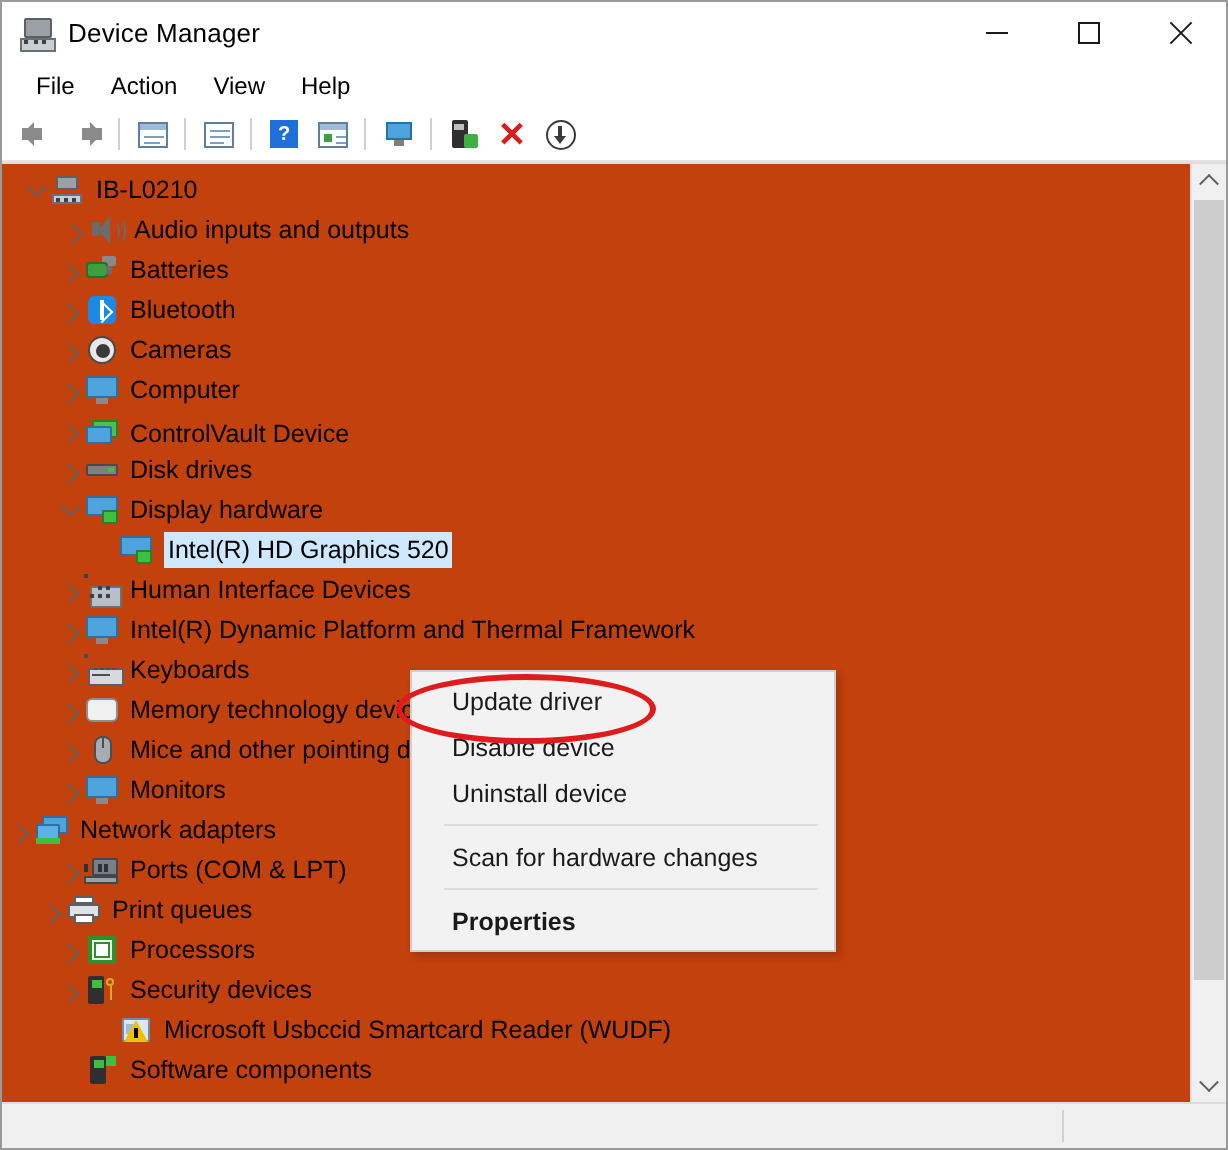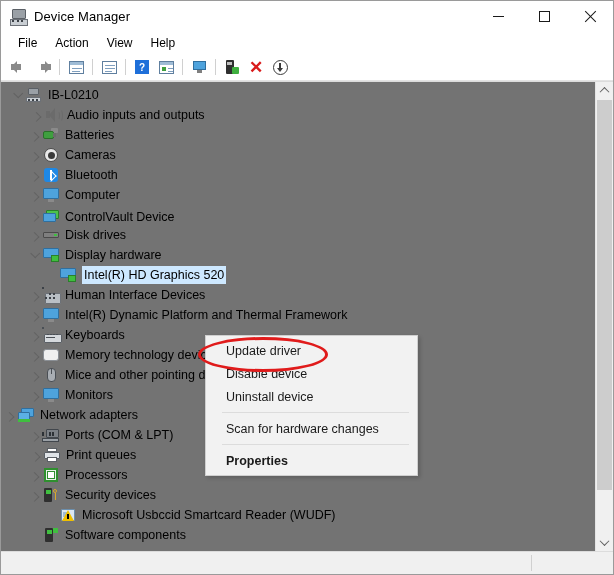--- a/index.html
+++ b/index.html
@@ -123,21 +123,21 @@
   .icon-dl:before{
     content:"";position:absolute;left:5.5px;top:2px;width:2px;height:6px;background:#3a3a3a;
   }
   .icon-dl:after{
     content:"";position:absolute;left:3.5px;top:7px;border-left:3px solid transparent;
     border-right:3px solid transparent;border-top:4px solid #3a3a3a;
   }
 
   
   .content{
-    flex:1;position:relative;background:#737373;
+    flex:1;position:relative;background:#c2410c;
     border-top:1px solid #dcdcdc;
     overflow:hidden;
     display:flex;
   }
   .treepane{
     flex:1;position:relative;overflow:hidden;padding-top:3px;
   }
   .row{
     height:20px;display:flex;align-items:center;position:relative;white-space:nowrap;
   }
@@ -424,35 +424,35 @@
               <i class="k"></i>
             </div>
           </span>
           <span class="lbl">Batteries</span>
         </div>
         <div class="row" style="padding-left:25px;">
           <span class="chev collapsed">
             <span></span>
           </span>
           <span class="ico">
+            <div class="ic-bt-wrap"></div>
+          </span>
+          <span class="lbl">Bluetooth</span>
+        </div>
+        <div class="row" style="padding-left:25px;">
+          <span class="chev collapsed">
+            <span></span>
+          </span>
+          <span class="ico">
             <div class="ic-cam">
               <i class="o"></i>
               <i class="i"></i>
             </div>
           </span>
           <span class="lbl">Cameras</span>
-        </div>
-        <div class="row" style="padding-left:25px;">
-          <span class="chev collapsed">
-            <span></span>
-          </span>
-          <span class="ico">
-            <div class="ic-bt-wrap"></div>
-          </span>
-          <span class="lbl">Bluetooth</span>
         </div>
         <div class="row" style="padding-left:25px;">
           <span class="chev collapsed">
             <span></span>
           </span>
           <span class="ico">
             <div class="ic-mon">
               <i class="s"></i>
               <i class="f"></i>
             </div>
@@ -607,21 +607,21 @@
             <div class="ic-port">
               <i class="b"></i>
               <i></i>
               <i></i>
               <i></i>
               <i class="f"></i>
             </div>
           </span>
           <span class="lbl">Ports (COM &amp; LPT)</span>
         </div>
-        <div class="row" style="padding-left:26px;">
+        <div class="row" style="padding-left:16px;">
           <span class="chev collapsed">
             <span></span>
           </span>
           <span class="ico">
             <div class="ic-print">
               <i class="t"></i>
               <i class="b"></i>
               <i class="o"></i>
             </div>
           </span>

